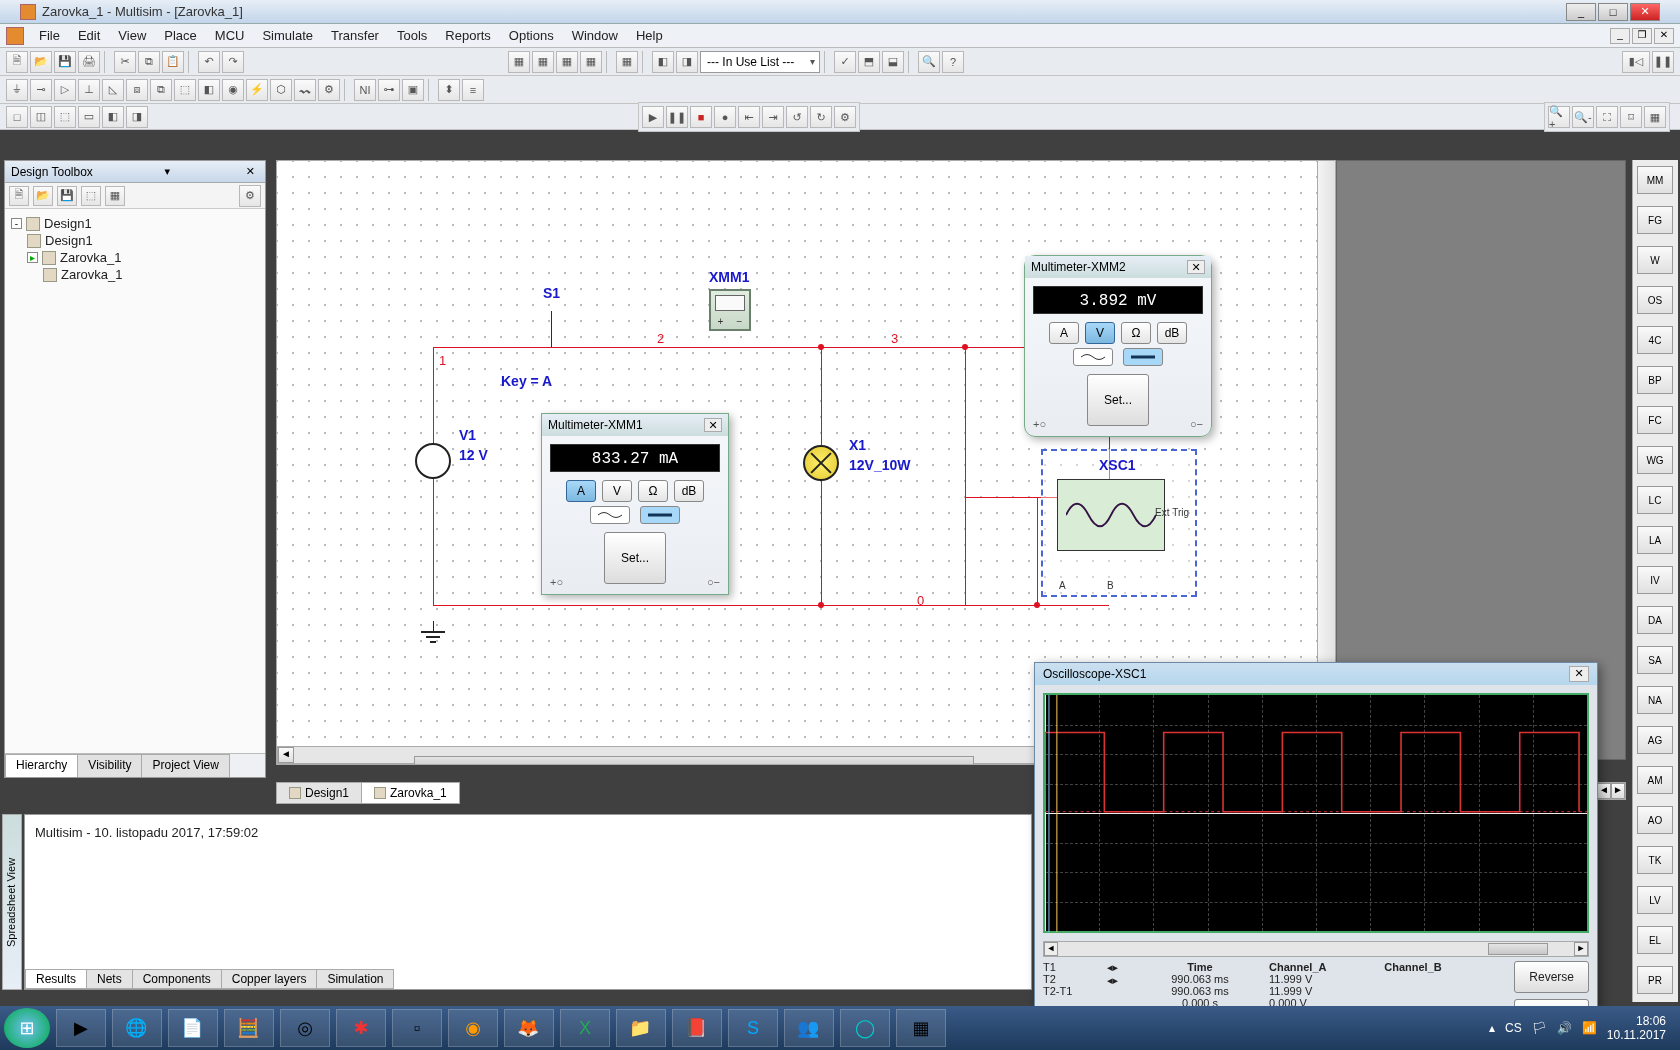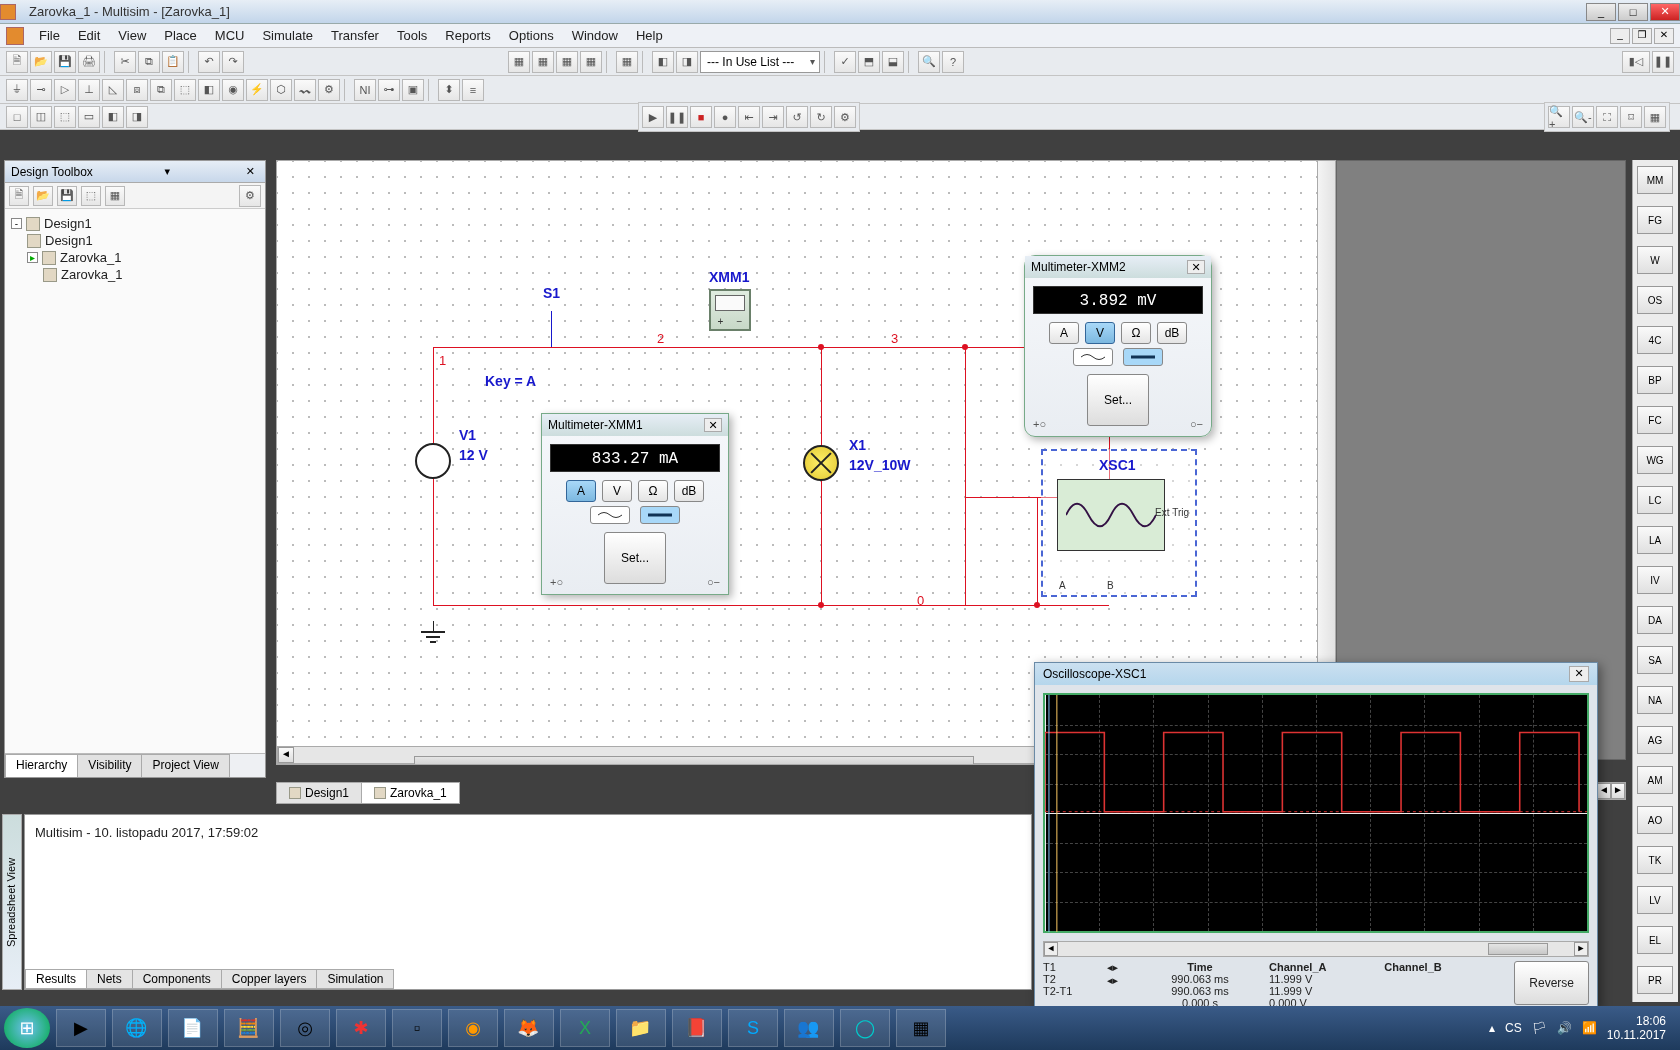--- a/index.html
+++ b/index.html
@@ -1,19 +1,19 @@
 <!DOCTYPE html>
 <html><head>
 <meta charset="utf-8">
 <style>
 * { box-sizing: border-box; margin: 0; padding: 0; font-family: "Segoe UI", Tahoma, sans-serif; }
 body { width: 1680px; height: 1050px; background: #404040; overflow: hidden; position: relative; font-size: 13px; }
 
 
-.titlebar { height: 24px; background: linear-gradient(#e7eef6, #c2d5ea); display: flex; align-items: center; padding: 0 0; border-bottom: 1px solid #9aa; gap: 7px; }
+.titlebar { height: 24px; background: linear-gradient(#e7eef6, #c2d5ea); display: flex; align-items: center; padding: 0 20px; border-bottom: 1px solid #9aa; }
 .titlebar-icon { width: 16px; height: 16px; background: #e38b2e; margin-right: 6px; border: 1px solid #a66; }
 .titlebar-text { flex: 1; color: #333; font-size: 13px; }
 .wc { display: flex; gap: 2px; }
 .wc-btn { width: 30px; height: 18px; border: 1px solid #888; background: linear-gradient(#eee,#ccc); display: flex; align-items: center; justify-content: center; font-size: 11px; cursor: pointer; }
 .wc-close { background: linear-gradient(#f66,#c22); color: #fff; }
 
 
 .menubar { height: 24px; background: #eef1f6; display: flex; align-items: center; padding: 0 6px; border-bottom: 1px solid #bbb; }
 .menubar .app-icon { width: 18px; height: 18px; background: #e38b2e; margin-right: 6px; border: 1px solid #a66; }
 .menu-item { padding: 3px 9px; cursor: pointer; color: #222; font-size: 13px; }
@@ -122,21 +122,21 @@
 .osc-title { height:22px; background:linear-gradient(#cbe0f0,#b5d6ec); padding:0 8px; display:flex; align-items:center; font-size:12px; }
 .osc-title .oc { margin-left:auto; width:20px; height:16px; background:#eee; border:1px solid #aaa; text-align:center; font-size:11px; cursor:pointer; }
 .osc-screen { margin:8px; height:240px; background:#000; position:relative; border:2px solid #4a6; }
 .osc-grid { position:absolute; inset:0; }
 .osc-gl-v { position:absolute; top:0; bottom:0; width:0; border-left:1px dashed #444; }
 .osc-gl-h { position:absolute; left:0; right:0; height:0; border-top:1px dashed #444; }
 .osc-center { position:absolute; background:#eee; }
 .osc-wave { position:absolute; inset:0; }
 .osc-meas { margin:2px 8px 0; display:flex; gap:24px; font-size:11px; color:#222; }
 .osc-col { display:flex; flex-direction:column; }
-.osc-btn { padding:14px 14px; background:linear-gradient(#fff,#ddd); border:1px solid #888; font-size:12px; cursor:pointer; border-radius:3px; }
+.osc-btn { padding:8px 14px; background:linear-gradient(#fff,#ddd); border:1px solid #888; font-size:12px; cursor:pointer; border-radius:3px; }
 .osc-hscroll { margin:4px 8px; height:16px; background:#e6e6e6; border:1px solid #aaa; position:relative; }
 .osc-hscroll .th { position:absolute; right:40px; top:1px; width:60px; height:12px; background:linear-gradient(#e4e4e4,#c8c8c8); border:1px solid #999; }
 
 
 .taskbar { position:absolute; left:0; right:0; bottom:0; height:44px; background:linear-gradient(#3a5b88,#1e3a5c); display:flex; align-items:center; padding:0 4px; }
 .start-btn { width:46px; height:40px; background:radial-gradient(circle,#6ec0f0,#0a4); border-radius:50%; cursor:pointer; display:flex; align-items:center; justify-content:center; font-size:18px; color:#fff; }
 .task-item { width:50px; height:38px; margin-left:6px; background:rgba(255,255,255,0.1); border:1px solid rgba(255,255,255,0.2); cursor:pointer; display:flex; align-items:center; justify-content:center; font-size:18px; }
 .tray { margin-left:auto; display:flex; align-items:center; gap:10px; color:#fff; font-size:12px; padding-right:10px; }
 .tray-clock { text-align:right; line-height:1.2; }
 </style>
@@ -322,21 +322,21 @@
     <div class="junct" style="left:688px; top:186px;"></div>
     <div class="junct" style="left:544px; top:444px;"></div>
     <div class="junct" style="left:760px; top:444px;"></div>
 
     <span class="net-label" style="left:162px; top:192px;">1</span>
     <span class="net-label" style="left:380px; top:170px;">2</span>
     <span class="net-label" style="left:614px; top:170px;">3</span>
     <span class="net-label" style="left:640px; top:432px;">0</span>
 
     <span class="comp-label" style="left:266px; top:124px;">S1</span>
-    <span class="comp-label" style="left:208px; top:212px;">Key = A</span>
+    <span class="comp-label" style="left:224px; top:212px;">Key = A</span>
 
     <div style="position:absolute; left:274px; top:150px; width:1px; height:36px; background:#1818cc;"></div>
 
     <div class="src-circle" style="left:138px; top:282px;"></div>
     <span class="comp-label" style="left:182px; top:266px;">V1</span>
     <span class="comp-label" style="left:182px; top:286px;">12 V</span>
     <div class="gnd" style="left:144px; top:470px;">
         <div class="gnd-l1"></div>
         <div class="gnd-l2"></div>
         <div class="gnd-l3"></div>

